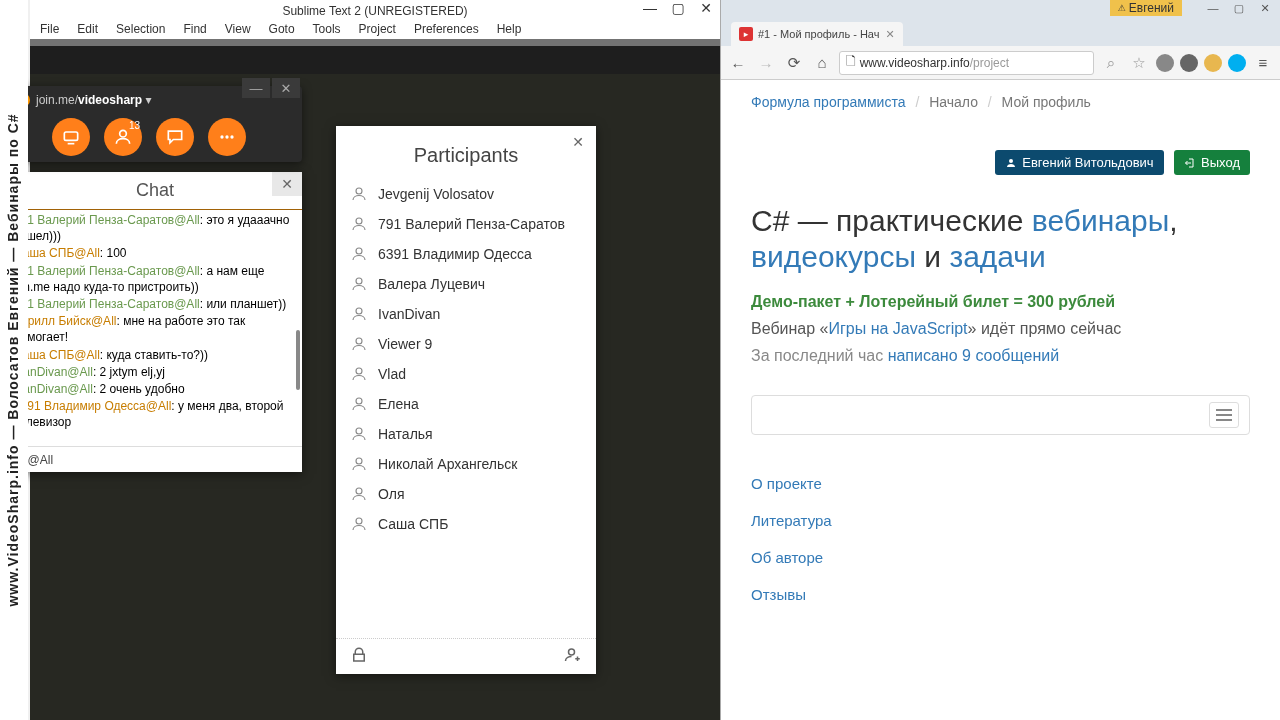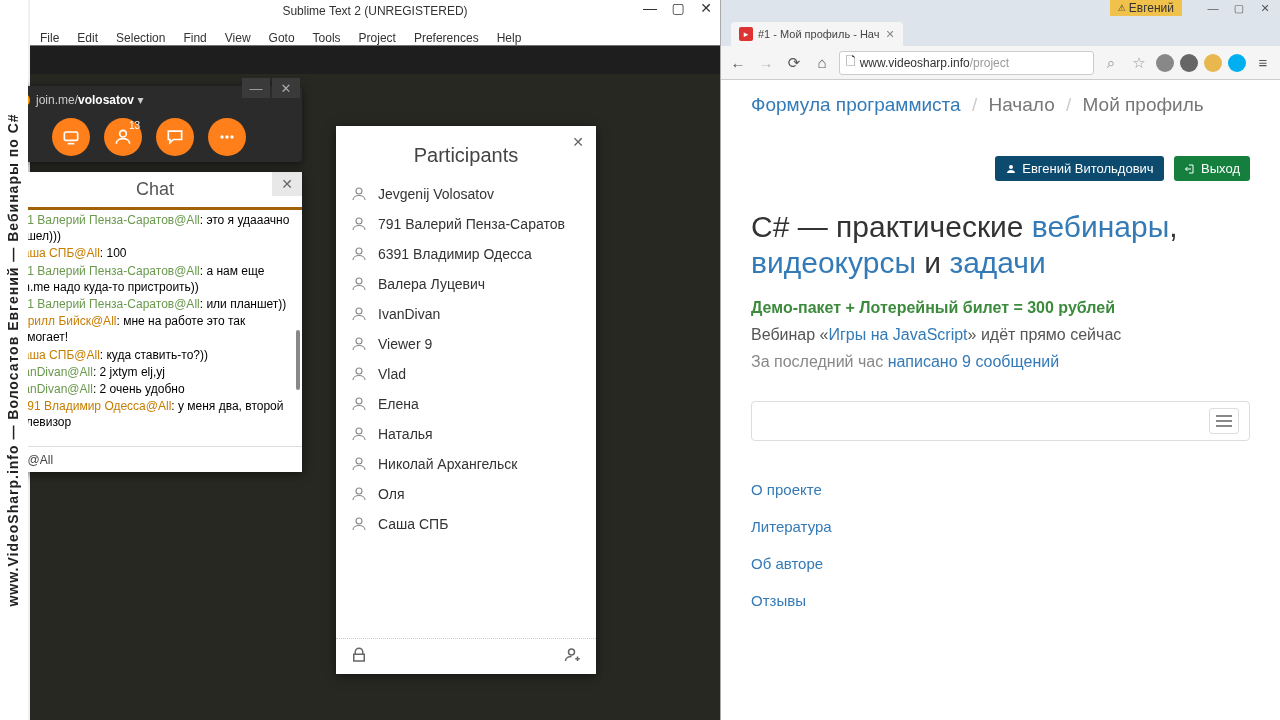--- a/index.html
+++ b/index.html
@@ -7,40 +7,40 @@
 
 
 .watermark { position: absolute; left: -2px; top: 0; bottom: 0; width: 30px; background: #fff; display: flex; align-items: center; justify-content: center; z-index: 100; }
 .watermark span { transform: rotate(-90deg); white-space: nowrap; font-size: 14px; font-family: Verdana, sans-serif; font-weight: bold; color: #222; letter-spacing: 1px; }
 
 
 .left-app { position: absolute; left: 30px; top: 0; width: 690px; height: 720px; background: #333; }
 .sublime-titlebar { height: 22px; background: #fff; display: flex; align-items: center; justify-content: center; position: relative; font-size: 12px; color: #333; }
 .sublime-title-ctrl { position: absolute; right: 4px; top: 0; display: flex; gap: 8px; }
 .sublime-title-ctrl span { width: 20px; text-align: center; font-size: 14px; cursor: default; }
-.sublime-menubar { height: 24px; background: #fff; display: flex; align-items: flex-end; padding: 0 10px; gap: 18px; font-size: 12px; color: #333; border-bottom: 1px solid #737373; }
+.sublime-menubar { height: 24px; background: #fff; display: flex; align-items: flex-start; padding: 0 10px; gap: 18px; font-size: 12px; color: #333; border-bottom: 7px solid #737373; }
 .sublime-body { background: #272822; height: calc(100% - 46px); position: relative; }
 .tab-strip { height: 28px; background: #1e1e1e; }
 
 
 .joinme-bar { position: absolute; left: 8px; top: 86px; width: 294px; height: 76px; background: #2b2b2b; border-radius: 4px; box-shadow: 0 2px 10px rgba(0,0,0,.5); z-index: 20; }
 .joinme-top { display: flex; align-items: center; height: 28px; padding: 0 8px; position: relative; }
 .joinme-logo { width: 14px; height: 14px; border-radius: 50%; background: linear-gradient(90deg, #8bc34a 50%, #ff9800 50%); margin-right: 6px; }
 .joinme-link { font-size: 12px; color: #ccc; }
 .joinme-link b { color: #fff; }
 .joinme-win-ctrl { position: absolute; right: 2px; top: -8px; display: flex; }
 .joinme-win-ctrl span { width: 28px; height: 20px; display: flex; align-items: center; justify-content: center; color: #aaa; font-size: 13px; background: #3a3a3a; margin-left: 2px; }
 .joinme-buttons { display: flex; gap: 14px; padding: 4px 0 0 44px; }
 .jm-btn { width: 38px; height: 38px; border-radius: 50%; background: #ff7f1a; display: flex; align-items: center; justify-content: center; color: #fff; cursor: pointer; position: relative; }
 .jm-btn svg { width: 20px; height: 20px; fill: #fff; }
 .jm-badge { position: absolute; top: 2px; right: 2px; font-size: 10px; color: #fff; }
 
 
 .chat-window { position: absolute; left: 8px; top: 172px; width: 294px; background: #fff; box-shadow: 0 2px 10px rgba(0,0,0,.5); z-index: 15; }
-.chat-header { height: 38px; display: flex; align-items: center; justify-content: center; position: relative; border-bottom: 3px solid #a16207; }
+.chat-header { height: 38px; display: flex; align-items: center; justify-content: center; position: relative; border-bottom: 1px solid #a16207; }
 .chat-title { font-size: 18px; color: #555; }
 .chat-close { position: absolute; right: 0; top: 0; width: 30px; height: 24px; background: #e8e8e8; display: flex; align-items: center; justify-content: center; font-size: 14px; color: #666; cursor: pointer; }
 .chat-body { height: 236px; overflow: hidden; padding: 2px 6px; font-size: 12px; line-height: 1.35; position: relative; }
 .chat-scroll { position: absolute; right: 2px; top: 120px; width: 4px; height: 60px; background: #888; border-radius: 2px; }
 .msg { margin-bottom: 1px; }
 .msg .u1 { color: #6a994e; } 
 .msg .u2 { color: #c77d00; } 
 .chat-input { border-top: 1px solid #ddd; height: 26px; display: flex; align-items: center; padding: 0 8px; font-size: 12px; color: #444; }
 .chat-input::before { content: "▸"; margin-right: 6px; font-size: 11px; }
 
@@ -67,21 +67,21 @@
 .btab-favicon { width: 14px; height: 14px; background: #d33; border-radius: 2px; margin-right: 5px; display: flex; align-items: center; justify-content: center; color: #fff; font-size: 9px; }
 .btab-close { margin-left: 6px; color: #888; }
 .browser-toolbar { height: 34px; background: #f5f5f5; border-bottom: 1px solid #ccc; display: flex; align-items: center; padding: 0 6px; gap: 6px; }
 .bt-btn { width: 22px; height: 22px; display: flex; align-items: center; justify-content: center; color: #555; cursor: pointer; font-size: 15px; }
 .addr-bar { flex: 1; height: 24px; border: 1px solid #ccc; border-radius: 3px; background: #fff; display: flex; align-items: center; padding: 0 6px; font-size: 12px; color: #333; }
 .addr-bar .dim { color: #999; }
 .ext-icons { display: flex; gap: 6px; align-items: center; }
 .ext-ico { width: 18px; height: 18px; border-radius: 50%; }
 
 .page-content { padding: 14px 30px; height: calc(100% - 80px); overflow: hidden; }
-.breadcrumb { font-size: 19px; margin-bottom: 40px; }
+.breadcrumb { font-size: 14px; margin-bottom: 40px; }
 .breadcrumb a { color: #337ab7; text-decoration: none; }
 .breadcrumb .bc-sep { color: #ccc; margin: 0 6px; }
 .breadcrumb .bc-static { color: #777; }
 .user-buttons { text-align: right; margin-bottom: 28px; }
 .ubtn { display: inline-flex; align-items: center; padding: 5px 10px; border-radius: 3px; color: #fff; font-size: 13px; margin-left: 6px; cursor: pointer; }
 .ubtn-blue { background: #0c4a6e; }
 .ubtn-red { background: #15803d; justify-content: space-between; }
 .ubtn svg { width: 12px; height: 12px; fill: #fff; margin-right: 5px; }
 .main-heading { font-size: 30px; line-height: 1.2; color: #333; margin-bottom: 18px; font-weight: normal; }
 .main-heading a { color: #337ab7; text-decoration: none; }
@@ -126,21 +126,21 @@
     </div>
   <div class="sublime-body">
     <div class="tab-strip"></div>
   </div>
 </div>
 
 <div class="joinme-bar">
   <div class="joinme-top">
     <div class="joinme-logo"></div>
     <div class="joinme-link">
-      <span>join.me/</span><b>volosatov</b> ▾
+      <span>join.me/</span><b>videosharp</b> ▾
     </div>
     <div class="joinme-win-ctrl">
       <span>—</span>
       <span>✕</span>
     </div>
   </div>
   <div class="joinme-buttons">
     <div class="jm-btn">
       <svg viewBox="0 0 24 24">
           <rect x="4" y="6" width="16" height="10" rx="2" fill="none" stroke="#fff" stroke-width="2"></rect>

